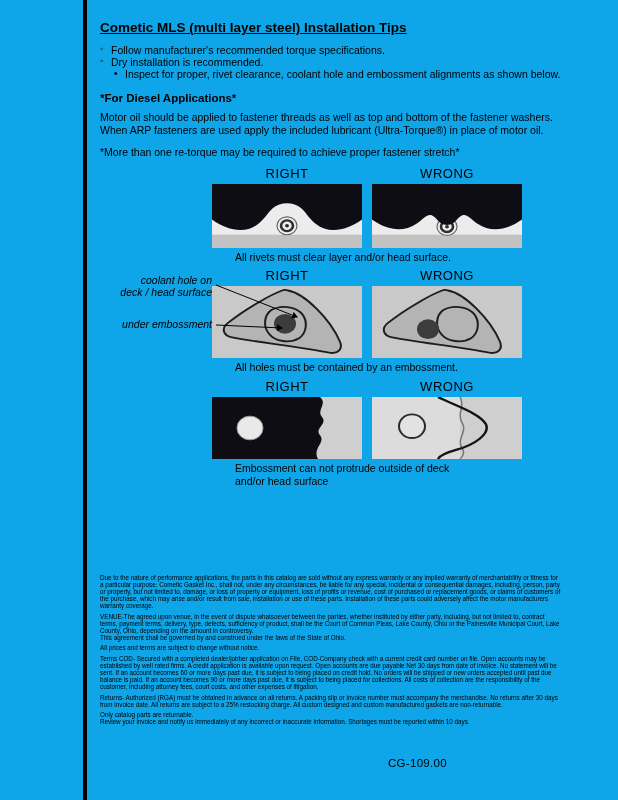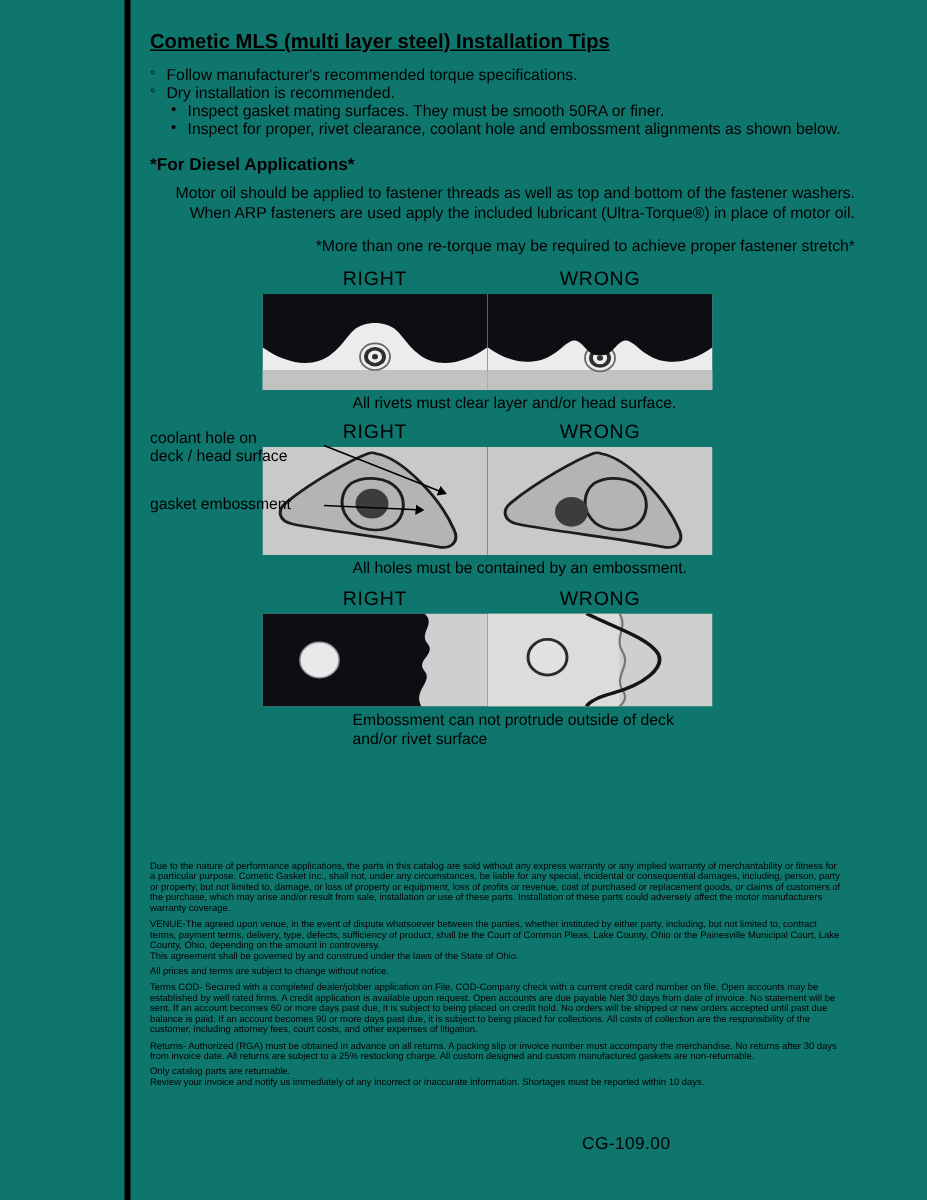--- a/index.html
+++ b/index.html
@@ -1,46 +1,46 @@
 <!DOCTYPE html>
 <html><head>
 <meta charset="utf-8">
 <style>
   html,body { margin:0; padding:0; background:#ffffff; }
   .page {
-    position:relative; width:618px; height:800px; background:#0f766e;
+    position:relative; width:618px; height:800px; background:#0ea5e9;
     font-family:"Liberation Sans", sans-serif; color:#000; overflow:hidden;
   }
   .left-rule { position:absolute; left:83px; top:0; width:4px; height:800px; background:#000; }
   .content { position:absolute; left:100px; top:20px; width:470px; }
 
   .title { font-size:13.5px; font-weight:bold; text-decoration:underline; margin:0 0 9px 0; }
 
   ul.bullets { list-style:none; margin:0; padding:0; font-size:10.5px; line-height:1.15; }
   ul.bullets li { position:relative; padding-left:11px; }
   ul.bullets li::before { content:"◦"; position:absolute; left:0; top:-1px; font-size:10px; }
   ul.sub-bullets { margin-left:14px; }
   ul.sub-bullets li::before { content:"•"; top:0; }
 
   .diesel-heading { font-size:11.5px; font-weight:bold; margin:12px 0 7px 0; }
-  p.body { font-size:10.5px; line-height:1.22; margin:0 0 9px 0;text-align:right; }
+  p.body { font-size:10.5px; line-height:1.22; margin:0 0 9px 0; }
   p.note { margin-bottom:2px; }
   .pre { white-space:pre-line; }
 
   .diagram-section { margin-top:8px; }
   .diag-row { position:relative; }
-  .diag-pair { margin-left:75px; display:flex; }
+  .diag-pair { margin-left:112px; display:flex; gap:10px; }
   .diag-col { width:150px; }
   .diag-head { text-align:center; font-size:13px; line-height:14px; margin-bottom:3px; letter-spacing:0.5px; }
   svg.panel { display:block; width:150px; }
   .h64 { height:64px; } .h72 { height:72px; } .h62 { height:62px; }
   .diag-caption { font-size:10.5px; line-height:1.22; margin:3px 0 6px 135px; }
 
-  .side-label { position:absolute; left:0; width:112px; text-align:left;
-                font-size:10.5px; line-height:1.12; white-space:pre-line; }
+  .side-label { position:absolute; left:0; width:112px; text-align:right;
+                font-size:10.5px; line-height:1.12; white-space:pre-line;font-style:italic; }
   .label-coolant { top:6px; }
   .label-emboss { top:50px; }
   svg.arrows { position:absolute; left:0; top:0; pointer-events:none; }
 
   .legal { position:absolute; left:100px; top:574px; width:462px; }
   .legal-heading { font-size:7.5px; font-weight:bold; margin-bottom:4px; }
   .legal-para { font-size:6.3px; line-height:1.12; margin:0 0 3.5px 0; white-space:pre-line; }
 
   .footer { position:absolute; left:388px; top:757px; font-size:11.5px; letter-spacing:0.3px; }
 </style>
@@ -51,21 +51,20 @@
   <div class="left-rule"></div>
 
   <div class="content">
     <h1 class="title">Cometic MLS (multi layer steel) Installation Tips</h1>
 
     <ul class="bullets">
       <li>Follow manufacturer's recommended torque specifications.</li>
       <li>Dry installation is recommended.</li>
     </ul>
     <ul class="bullets sub-bullets">
-      <li>Inspect gasket mating surfaces.  They must be smooth 50RA or finer.</li>
       <li>Inspect for proper, rivet clearance, coolant hole and embossment alignments as shown below.</li>
     </ul>
 
     <div class="diesel-heading">*For Diesel Applications*</div>
     <p class="body pre">Motor oil should be applied to fastener threads as well as top and bottom of the fastener washers.
 When ARP fasteners are used apply the included lubricant (Ultra-Torque®) in place of motor oil.</p>
     <p class="body note">*More than one re-torque may be required to achieve proper fastener stretch*</p>
 
     <div class="diagram-section">
 
@@ -93,21 +92,21 @@
               <path d="M0 0 H150 V40 C134 53 118 54 106 45 C100 41 96 34 91 35 C85 37 84 46 75 46 C66 46 65 37 59 35 C54 34 50 41 44 45 C32 54 16 53 0 40 Z" fill="#0d0d13"></path>
             </svg>
           </div>
         </div>
         <p class="diag-caption">All rivets must clear layer and/or head surface.</p>
       </div>
 
       <div class="diag-row">
         <div class="side-label label-coolant">coolant hole on
 deck / head surface</div>
-        <div class="side-label label-emboss">gasket embossment</div>
+        <div class="side-label label-emboss">under embossment</div>
         <svg class="arrows" width="470" height="92" viewBox="0 0 470 92">
           <defs>
             <marker id="ah" markerWidth="7" markerHeight="7" refX="5" refY="3.5" orient="auto">
               <path d="M0 0 L6 3.5 L0 7 Z" fill="#000"></path>
             </marker>
           </defs>
           <line x1="116" y1="16" x2="197" y2="48" stroke="#000" stroke-width="1" marker-end="url(#ah)"></line>
           <line x1="116" y1="56" x2="182" y2="59" stroke="#000" stroke-width="1" marker-end="url(#ah)"></line>
         </svg>
         <div class="diag-pair">
@@ -148,21 +147,21 @@
             <svg class="panel h62" viewBox="0 0 150 68" preserveAspectRatio="none">
               <rect width="150" height="68" fill="#cfcfcf"></rect>
               <rect width="88" height="68" fill="#dcdcdc"></rect>
               <path d="M88 0 C94 10 84 18 90 28 C96 38 84 46 90 56 C94 62 90 66 88 68" fill="none" stroke="#777" stroke-width="1.5"></path>
               <path d="M66 0 C84 10 108 18 114 30 C118 40 104 52 84 58 C74 61 68 64 66 68" fill="none" stroke="#141414" stroke-width="2.5"></path>
               <circle cx="40" cy="32" r="13" fill="#e2e2e2" stroke="#2a2a2a" stroke-width="2"></circle>
             </svg>
           </div>
         </div>
         <p class="diag-caption pre">Embossment can not protrude outside of deck
-and/or rivet surface</p>
+and/or head surface</p>
       </div>
 
     </div>
   </div>
 
   <div class="legal">
     <p class="legal-para">Due to the nature of performance applications, the parts in this catalog are sold without any express warranty or any implied warranty of merchantability or fitness for a particular purpose.  Cometic Gasket Inc., shall not, under any circumstances, be liable for any special, incidental or consequential damages, including, person, party or property, but not limited to, damage, or loss of property or equipment, loss of profits or revenue, cost of purchased or replacement goods, or claims of customers of the purchase, which may arise and/or result from sale, installation or use of these parts.  Installation of these parts could adversely affect the motor manufacturers warranty coverage.</p>
     <p class="legal-para">VENUE-The agreed upon venue, in the event of dispute whatsoever between the parties, whether instituted by either party, including, but not limited to, contract terms, payment terms, delivery, type, defects, sufficiency of product, shall be the Court of Common Pleas, Lake County, Ohio or the Painesville Municipal Court, Lake County, Ohio, depending on the amount in controversy.
 This agreement shall be governed by and construed under the laws of the State of Ohio.</p>
     <p class="legal-para">All prices and terms are subject to change without notice.</p>

